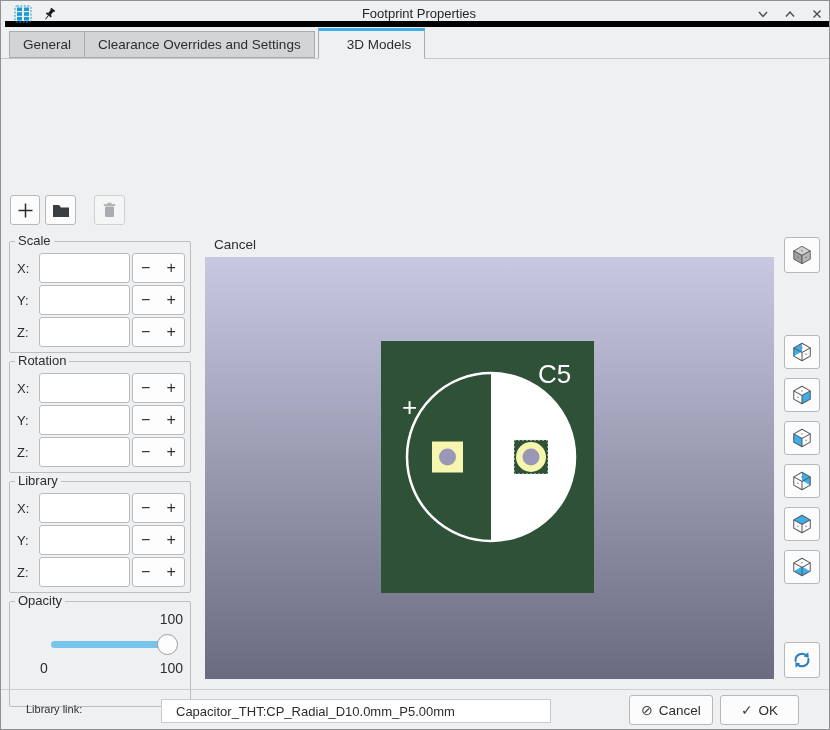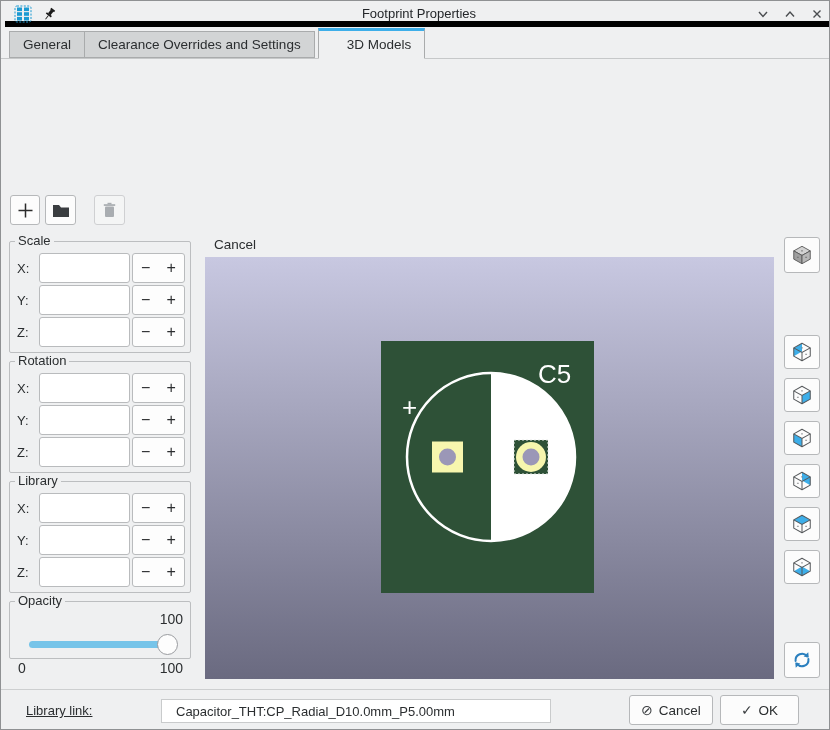--- a/index.html
+++ b/index.html
@@ -66,21 +66,21 @@
   .slider-labels { display:flex; justify-content:space-between;
     padding:5px 7px 0 8px; font-size:14px; color:#2b2e30; }
   
   .preview-label { position:absolute; left:213px; top:236px; font-size:13.5px; color:#2b2e30; }
   .preview { position:absolute; left:204px; top:256px; width:569px; height:422px; }
   .board-svg { position:absolute; left:176px; top:84px; }
   
   .viewbtn { width:36px; left:783px; }
   
   .footer-sep { position:absolute; left:0; top:688px; width:100%; height:1px; background:#cdcfd0; }
-  .lib-label { position:absolute; left:25px; top:702px; font-size:13px; color:#2b2e30;text-decoration:underline; }
+  .lib-label { position:absolute; left:25px; top:702px; font-size:11px; color:#2b2e30; }
   .lib-value { position:absolute; left:160px; top:698px; width:390px; height:24px;
     background:#ffffff; border:1px solid #c9cbcc; font:13px "Liberation Sans",sans-serif;
     color:#2b2e30; padding:0 14px; outline:none; }
   .dlg-btn { height:30px; top:694px; font-size:13.5px; color:#2b2e30; gap:6px; }
   .dlg-icon { font-size:14px; color:#3a3d40; }
 </style>
 </head>
 <body>
 
 <div class="window">
@@ -225,21 +225,21 @@
     <div class="spinrow">
       <span class="axis">Z:</span>
       <input value="" style="">
       <div class="spinbtns">
           <span>−</span>
           <span>+</span>
         </div>
     </div>
   </div>
 
-  <div class="groupbox" style="top:600px; height:58px;">
+  <div class="groupbox" style="top:600px; height:106px;padding-left:22px;">
     <span class="legend">Opacity</span>
     <div class="opacity-value">100</div>
     <div class="slider-wrap">
       <div class="slider-track" style="background:#76c4e9;"></div>
       <div class="slider-handle"></div>
     </div>
     <div class="slider-labels">
       <span>0</span>
       <span>100</span>
     </div>

